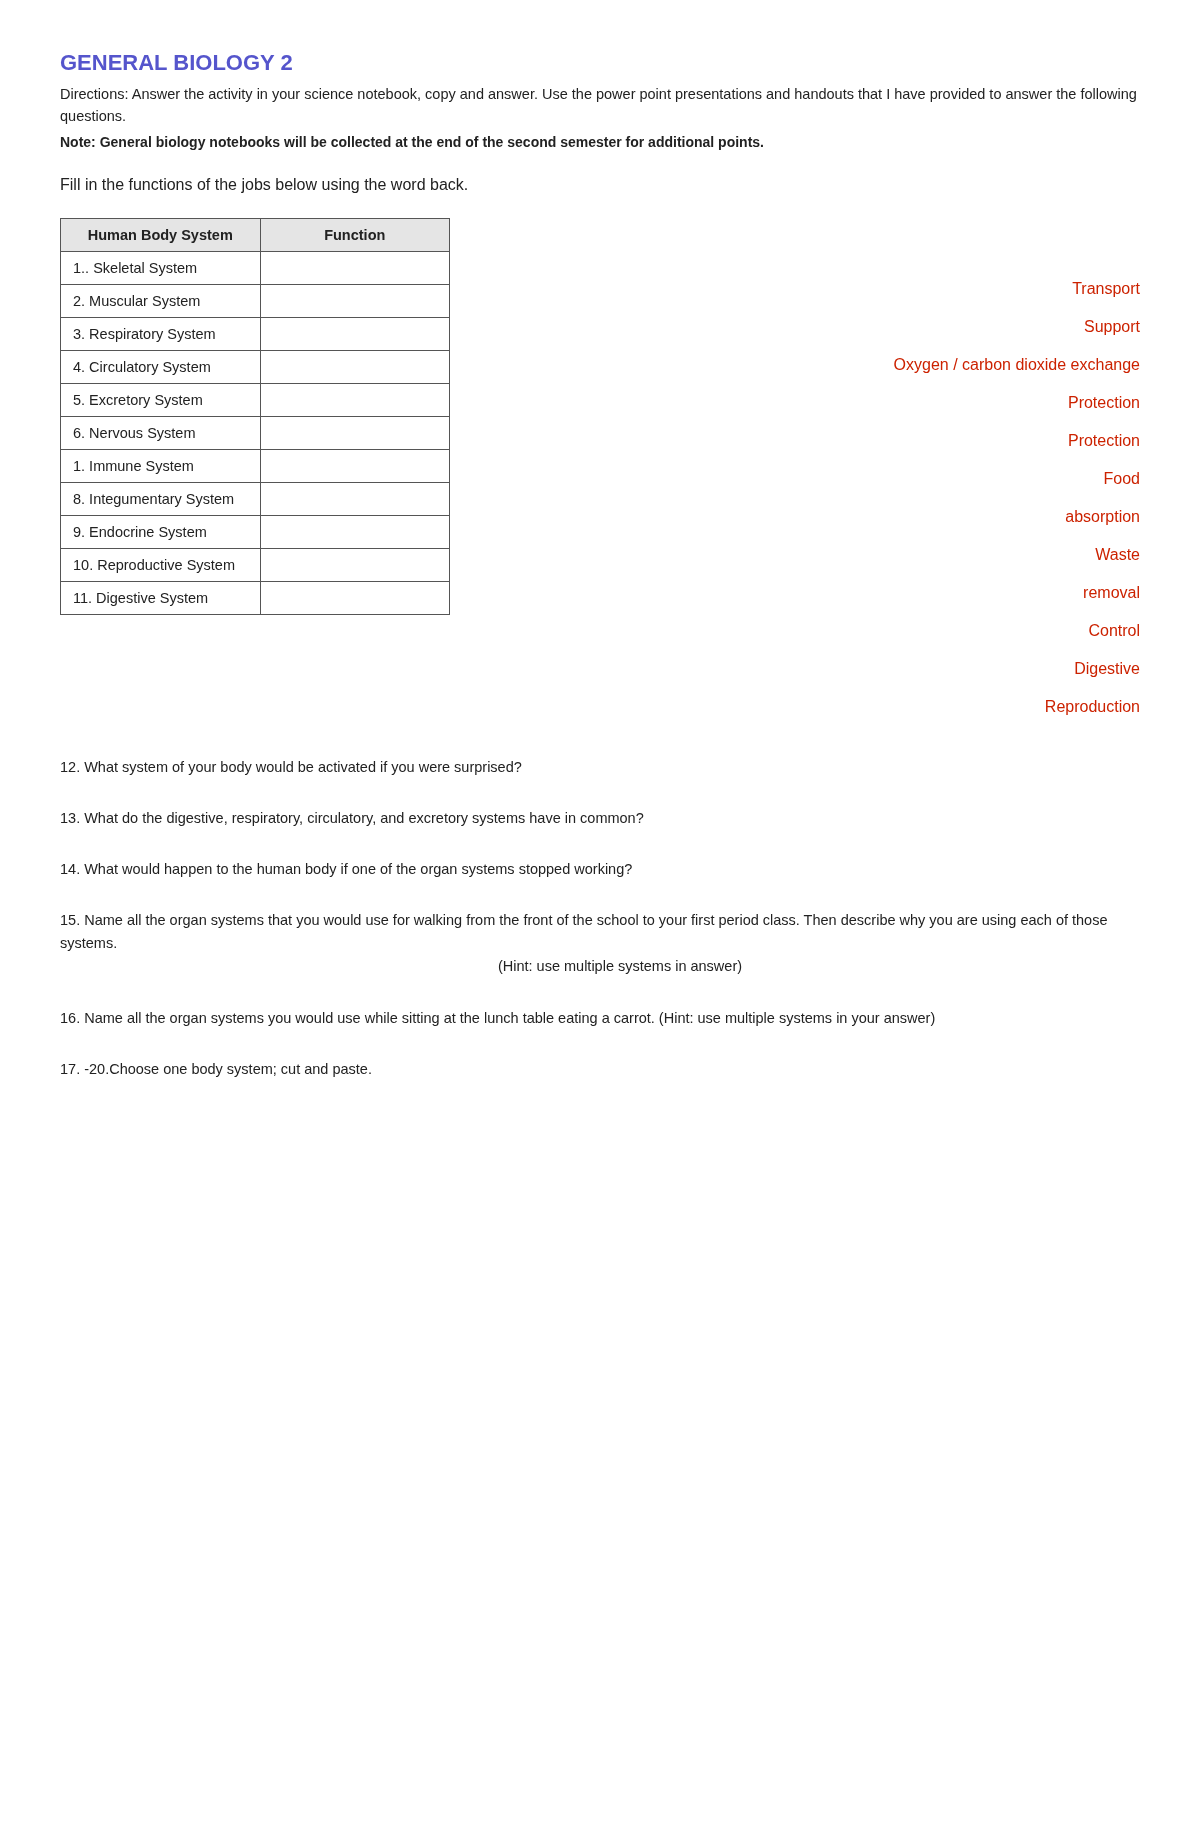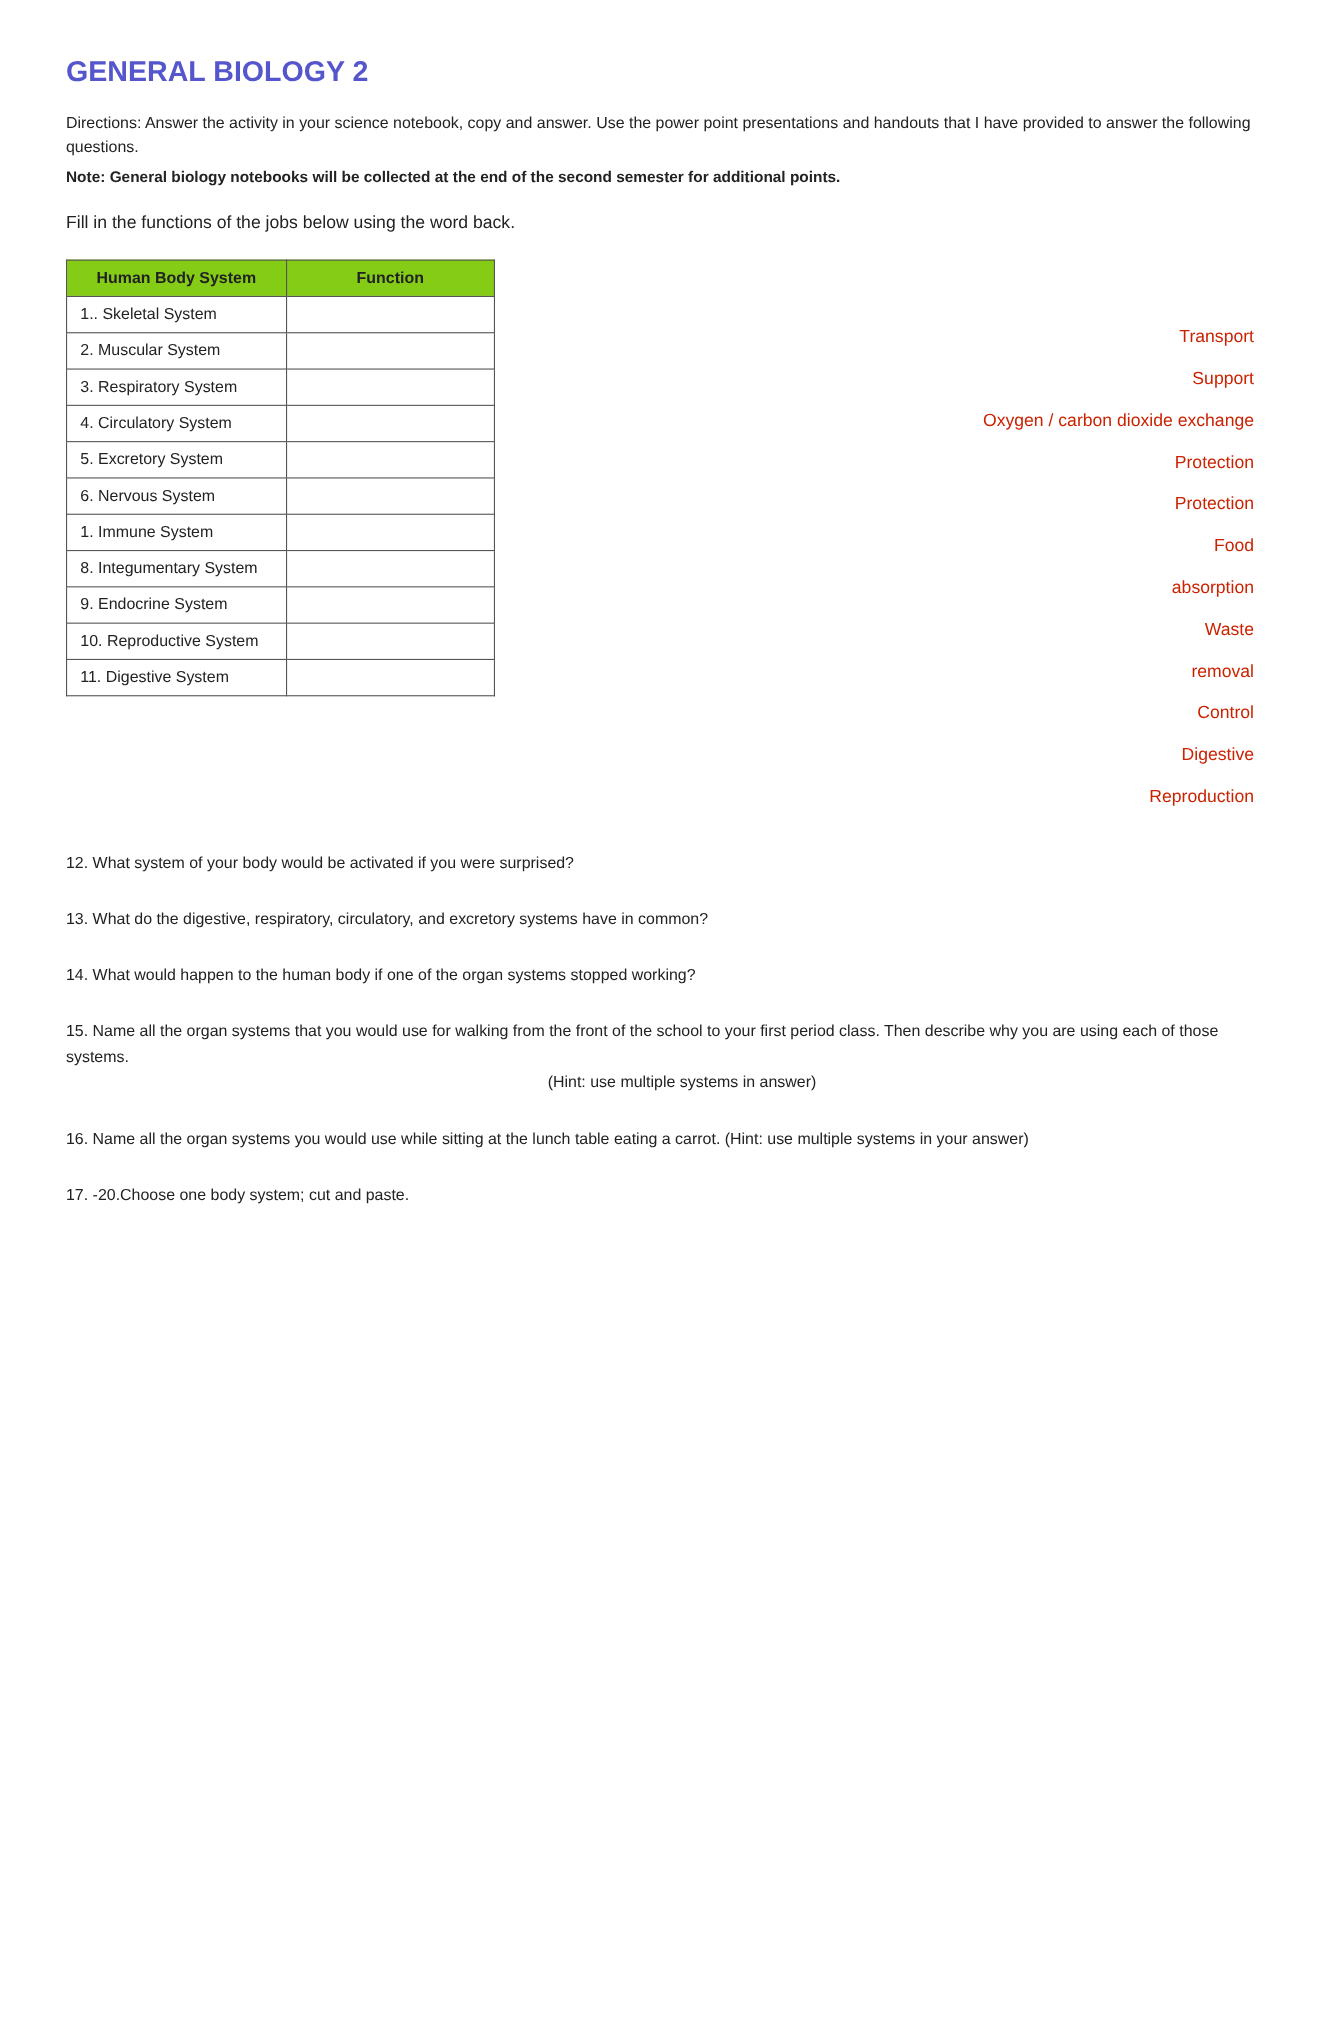--- a/index.html
+++ b/index.html
@@ -10,23 +10,23 @@
     body {
       font-family: Arial, sans-serif;
       font-size: 15px;
       background: #fff;
       color: #222;
       padding: 50px 60px;
       max-width: 1200px;
     }
     .page-title {
       color: #5555cc;
-      font-size: 26px;
+      font-size: 22px;
       font-weight: bold;
-      margin-bottom: 21px;
+      margin-bottom: 8px;
     }
     .directions {
       font-size: 14.5px;
       margin-bottom: 4px;
       line-height: 1.5;
     }
     .note {
       font-size: 14px;
       font-weight: bold;
       margin-bottom: 23px;
@@ -49,21 +49,21 @@
       border-collapse: collapse;
       width: 390px;
     }
     table th, table td {
       border: 1.5px solid #555;
       padding: 8px 12px;
       font-size: 14.5px;
       vertical-align: middle;
     }
     table th {
-      background: #84cc16;
+      background: #e5e5e5;
       font-weight: bold;
       text-align: center;
     }
     table td:first-child {
       width: 200px;
     }
     table td:last-child {
       width: 190px;
     }
     .word-bank {

